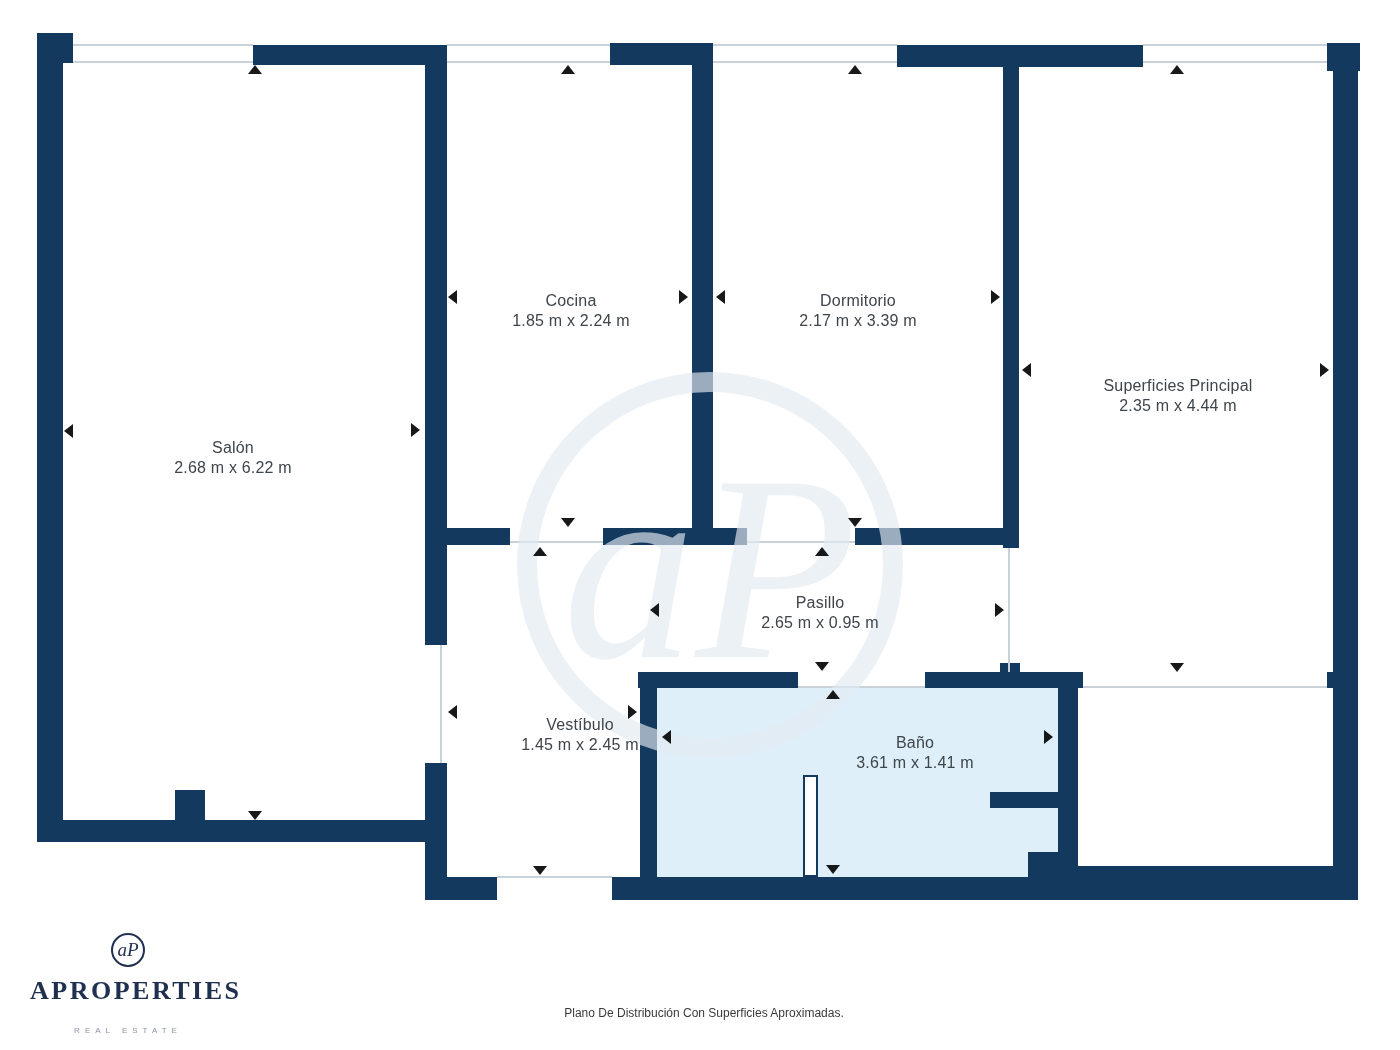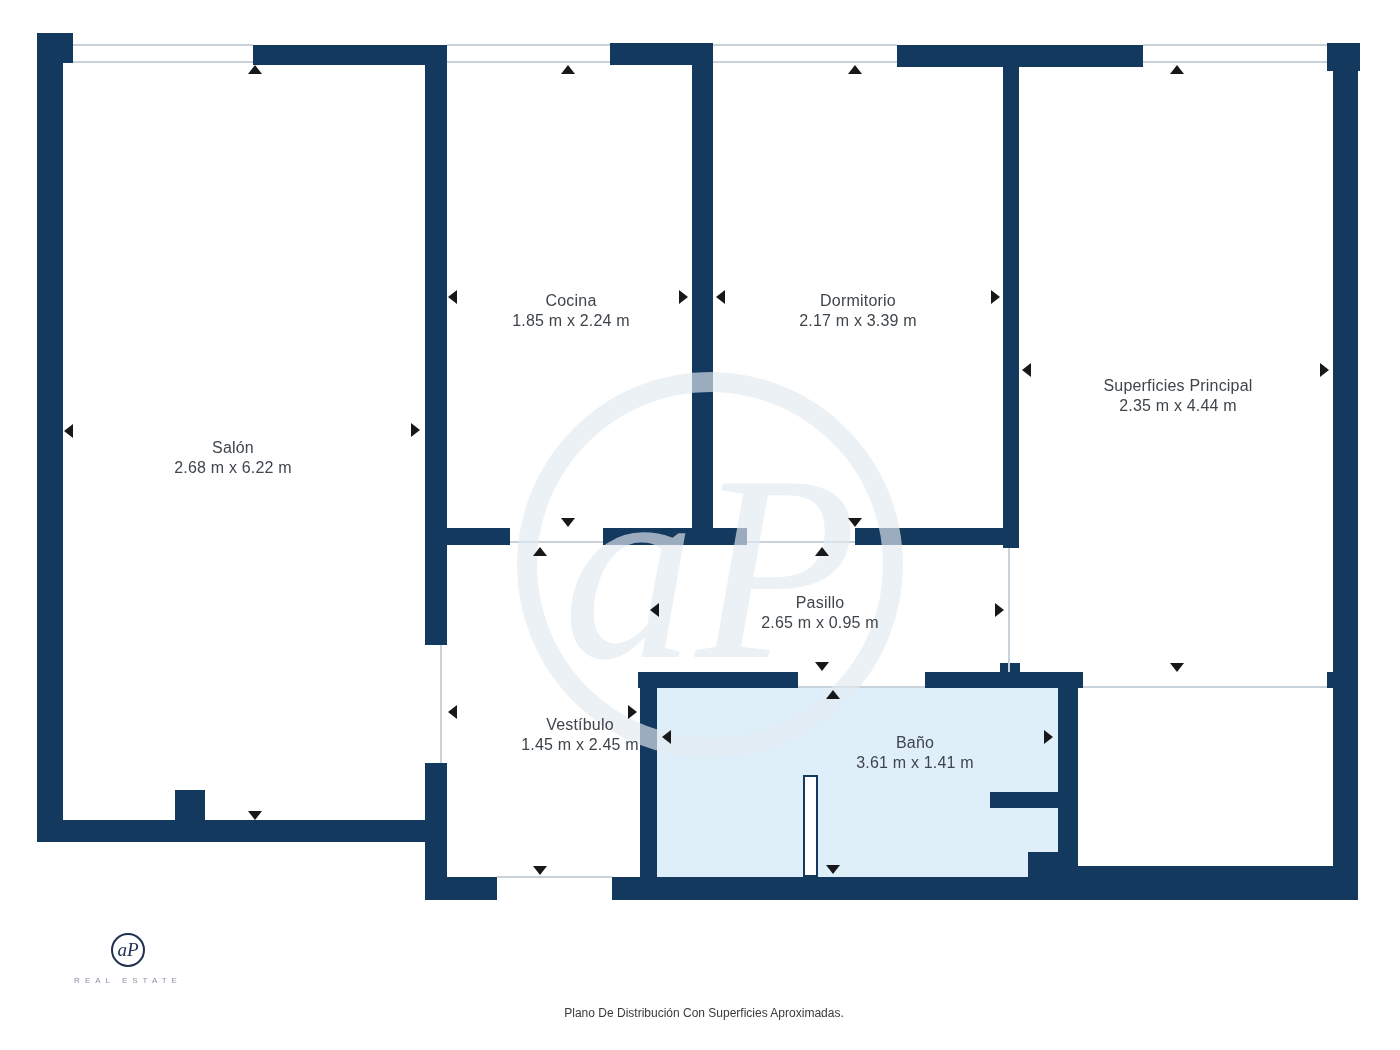--- a/index.html
+++ b/index.html
@@ -16,21 +16,21 @@
   .ar{position:absolute;width:0;height:0;z-index:5}
   .ar-up{border-left:7px solid transparent;border-right:7px solid transparent;border-bottom:9px solid var(--arrow,#16181a)}
   .ar-down{border-left:7px solid transparent;border-right:7px solid transparent;border-top:9px solid var(--arrow,#16181a)}
   .ar-left{border-top:7px solid transparent;border-bottom:7px solid transparent;border-right:9px solid var(--arrow,#16181a)}
   .ar-right{border-top:7px solid transparent;border-bottom:7px solid transparent;border-left:9px solid var(--arrow,#16181a)}
   .logo{position:absolute;left:30px;top:933px;width:196px;text-align:center;z-index:7}
   .logo-circle{width:30px;height:30px;border:2px solid #20304f;border-radius:50%;margin:0 auto 9px;
                display:flex;align-items:center;justify-content:center;font-family:"Liberation Serif",serif;
                font-style:italic;font-size:19px;color:#20304f}
   .logo-name{font-family:"Liberation Serif",serif;font-size:26px;letter-spacing:2.5px;color:#20304f;font-weight:600}
-  .logo-tag{font-size:8px;letter-spacing:5px;color:#8a93a3;margin-top:4px}
+  .logo-tag{font-size:8px;letter-spacing:5px;color:#8a93a3;margin-top:20px}
   .caption{position:absolute;left:8px;right:0;top:1006px;text-align:center;font-size:12px;color:#3a3a3a;z-index:7}
 </style>
 </head>
 <body>
 
 <div id="canvas">
 
   <div class="bath"></div>
 
   <div class="w" style="left:37px;top:33px;width:36px;height:30px"></div>
@@ -143,17 +143,18 @@
       <div class="ar ar-left" style="left: 662px; top: 730px;"></div>
       <div class="ar ar-right" style="left: 1044px; top: 730px;"></div>
       <div class="ar ar-up" style="left: 826px; top: 690px;"></div>
       <div class="ar ar-down" style="left: 826px; top: 865px;"></div>
     </div>
 
   <div class="logo">
     <div class="logo-circle">
       <span>aP</span>
     </div>
+    <div class="logo-name">APROPERTIES</div>
     <div class="logo-tag">REAL ESTATE</div>
   </div>
 
   <div class="caption">Plano De Distribución Con Superficies Aproximadas.</div>
 </div>
 
 </body></html>

